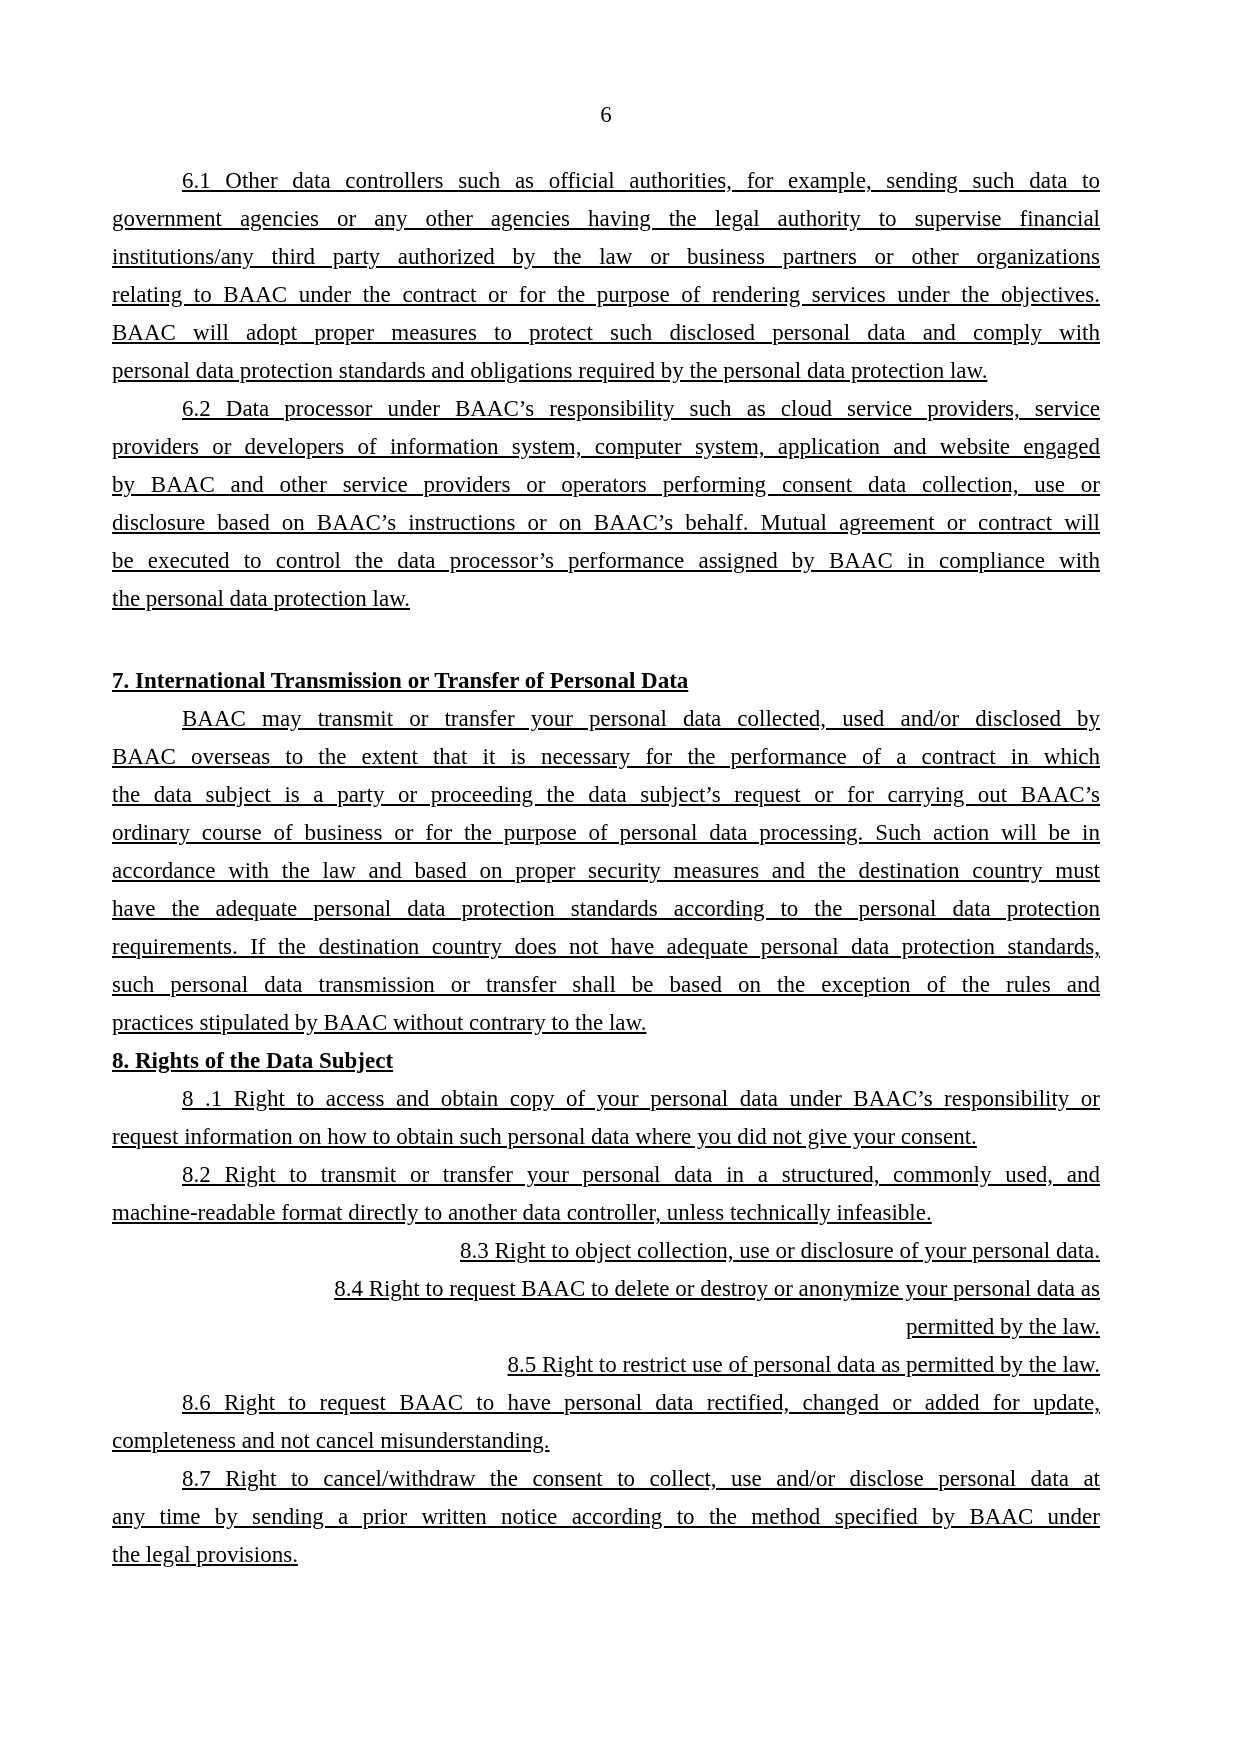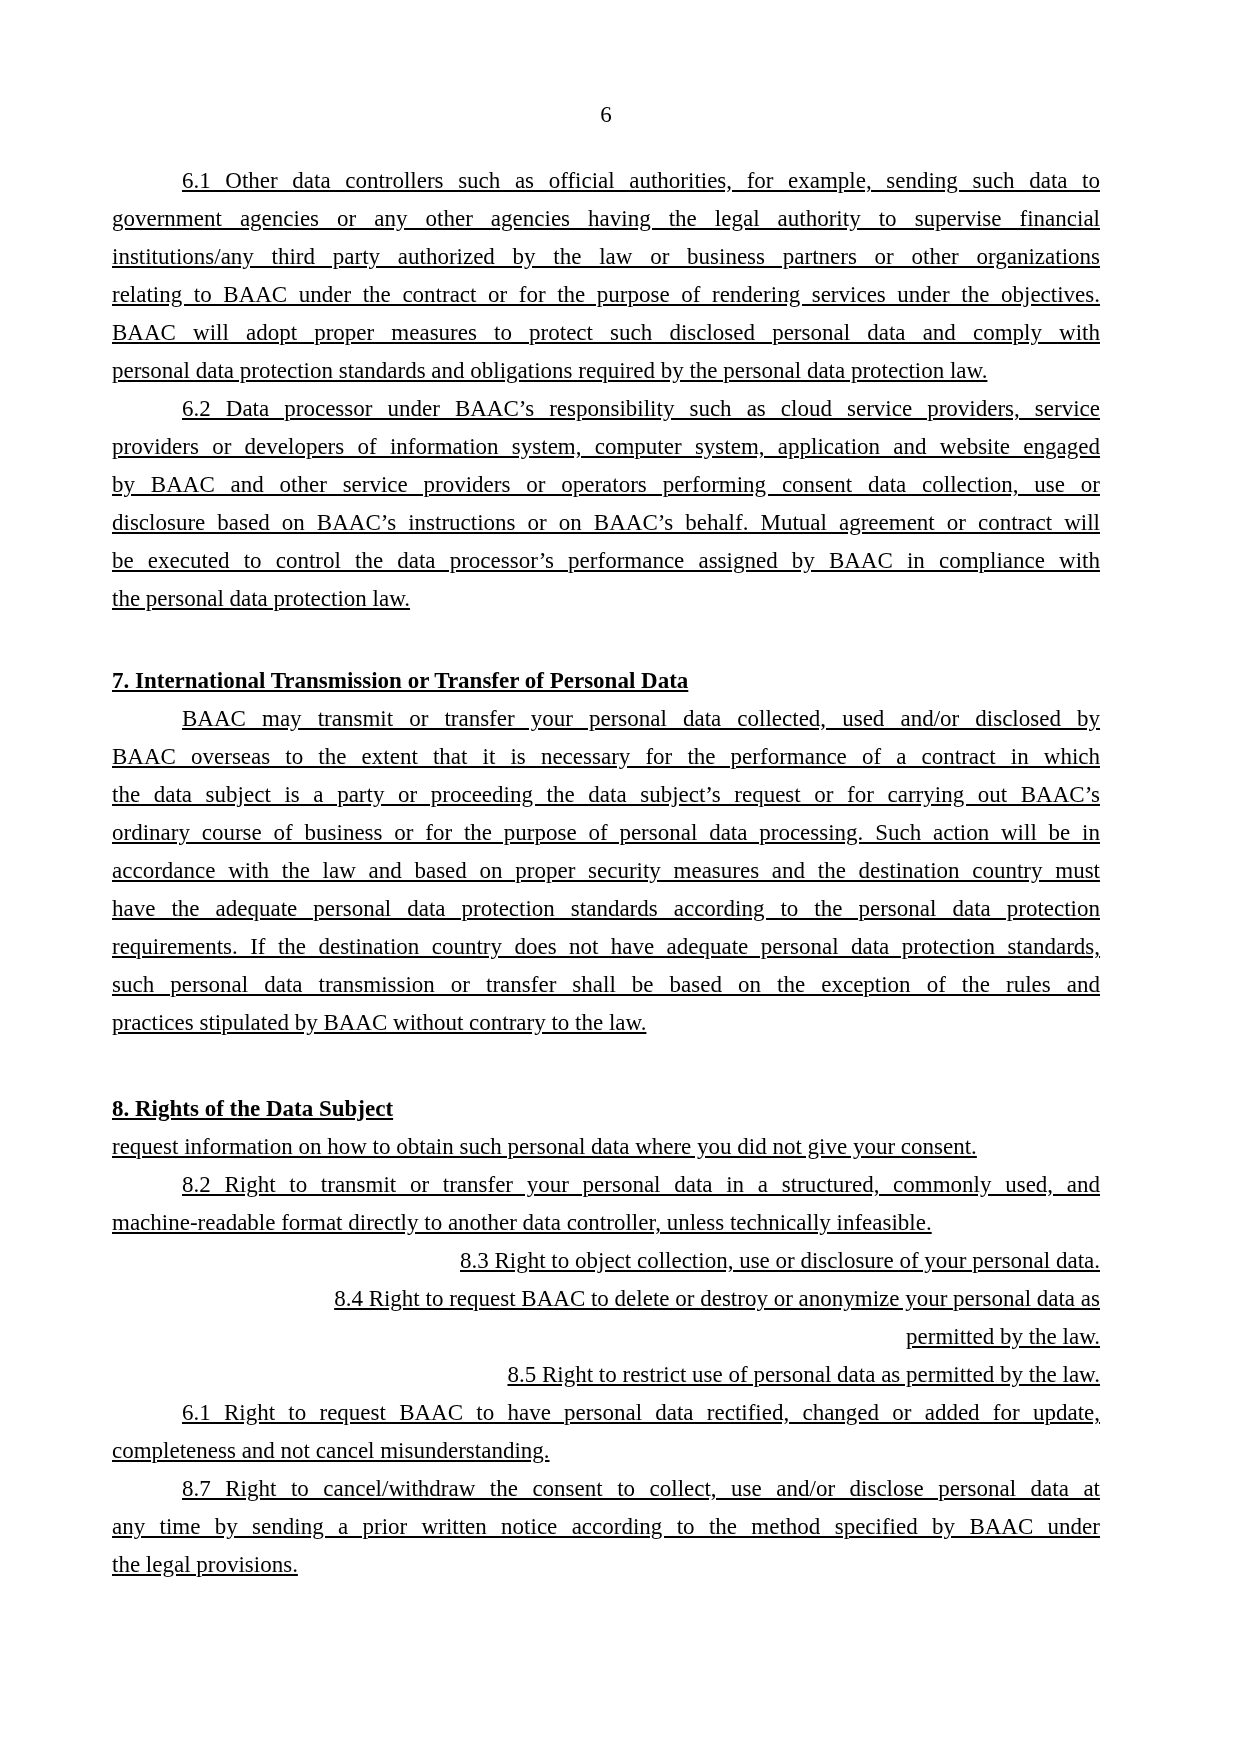--- a/index.html
+++ b/index.html
@@ -20,21 +20,21 @@
   .page-number {
     text-align: center;
     margin-bottom: 28px;
   }
   .block { margin: 0; text-decoration: underline; }
   .heading {
     font-weight: bold;
     text-align: left;
   }
   .heading.h7 { margin-top: 44px; }
-  .heading.h8 { margin-top: 48px; }
+  .heading.h8 { }
   
   .jl { text-align: justify; text-align-last: justify; }
   .el { text-align: justify; text-align-last: left; }
   .pl { text-align: right; }
   .ind { text-indent: 70px; }
 </style>
 </head>
 <body>
 
 <div class="page">
@@ -69,20 +69,21 @@
     <div class="jl">accordance with the law and based on proper security measures and the destination country must</div>
     <div class="jl">have the adequate personal data protection standards according to the personal data protection</div>
     <div class="jl">requirements. If the destination country does not have adequate personal data protection standards,</div>
     <div class="jl">such personal data transmission or transfer shall be based on the exception of the rules and</div>
     <div class="el">practices stipulated by BAAC without contrary to the law.</div>
   </div>
 
   <div class="block heading h8">8. Rights of the Data Subject</div>
 
   <div class="block">
+    <div class="jl ind">8 .1 Right to access and obtain copy of your personal data under BAAC’s responsibility or</div>
     <div class="el">request information on how to obtain such personal data where you did not give your consent.</div>
   </div>
 
   <div class="block">
     <div class="jl ind">8.2 Right to transmit or transfer your personal data in a structured, commonly used, and</div>
     <div class="el">machine-readable format directly to another data controller, unless technically infeasible.</div>
   </div>
 
   <div class="block">
     <div class="pl ind">8.3 Right to object collection, use or disclosure of your personal data.</div>
@@ -91,21 +92,21 @@
   <div class="block">
     <div class="pl ind">8.4 Right to request BAAC to delete or destroy or anonymize your personal data as</div>
     <div class="pl">permitted by the law.</div>
   </div>
 
   <div class="block">
     <div class="pl ind">8.5 Right to restrict use of personal data as permitted by the law.</div>
   </div>
 
   <div class="block">
-    <div class="jl ind">6.1 Right to request BAAC to have personal data rectified, changed or added for update,</div>
+    <div class="jl ind">8.6 Right to request BAAC to have personal data rectified, changed or added for update,</div>
     <div class="el">completeness and not cancel misunderstanding.</div>
   </div>
 
   <div class="block">
     <div class="jl ind">8.7 Right to cancel/withdraw the consent to collect, use and/or disclose personal data at</div>
     <div class="jl">any time by sending a prior written notice according to the method specified by BAAC under</div>
     <div class="el">the legal provisions.</div>
   </div>
 
 </div>

